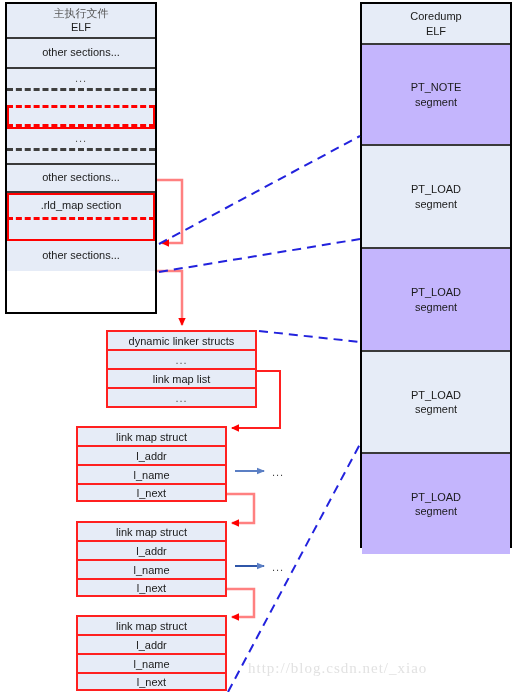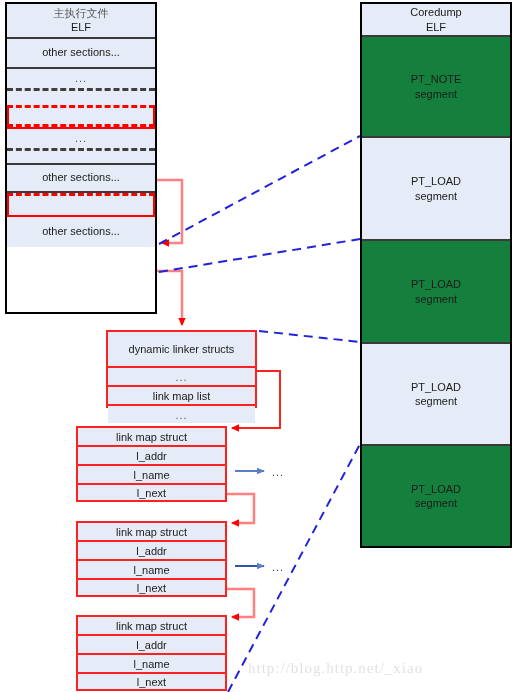--- a/index.html
+++ b/index.html
@@ -58,21 +58,21 @@
 
   .title-cn {
     color: #555555;
     font-size: 11px;
   }
 
   
   .core-row {
     box-sizing: border-box;
     border-bottom: 2px solid #3a3a3a;
-    background: #15803d;
+    background: #c4b5fd;
     display: flex;
     align-items: center;
     justify-content: center;
     text-align: center;
     font-size: 11px;
     color: #1a1a1a;
     line-height: 1.3;
     white-space: pre-line;
   }
   .core-row.shaded { background: #e6ecf7; }
@@ -148,29 +148,30 @@
     <div class="row elf-row" style="height:2px; border-bottom:2px solid #ff0000; border-left:2px solid #ff0000; border-right:2px solid #ff0000;"></div>
 
     <div class="row elf-row dash-bottom" style="height:22px;">
       <span class="ellipsis">...</span>
     </div>
 
     <div class="row elf-row" style="height:14px;"></div>
 
     <div class="row elf-row" style="height:28px;">other sections...</div>
 
+    <div class="row elf-row" style="height:24px; border:2px solid #ff0000; border-bottom:none;">.rld_map section</div>
 
     <div class="row elf-row" style="height:24px; border-left:2px solid #ff0000; border-right:2px solid #ff0000; border-top:3px dashed #ff0000; border-bottom:2px solid #ff0000;"></div>
 
     <div class="row elf-row no-bottom" style="height:30px;">other sections...</div>
   </div>
 
   <div class="panel" style="left:360px; top:2px; width:152px; height:546px;">
 
-    <div class="core-row shaded" style="height:33px; flex-direction:column; justify-content:center;">
+    <div class="core-row shaded" style="height:41px; flex-direction:column; justify-content:center;">
       <span>Coredump</span>
       <span>ELF</span>
     </div>
 
     <div class="core-row" style="height:101px;">PT_NOTE
 segment</div>
 
     <div class="core-row shaded" style="height:103px;">PT_LOAD
 segment</div>
 
@@ -178,21 +179,21 @@
 segment</div>
 
     <div class="core-row shaded" style="height:102px;">PT_LOAD
 segment</div>
 
     <div class="core-row last" style="height:100px;">PT_LOAD
 segment</div>
   </div>
 
   <div class="struct-box" style="left:106px; top:330px; width:151px; height:78px;">
-    <div class="struct-row" style="height:36px;">dynamic linker structs</div>
+    <div class="struct-row" style="height:19px;">dynamic linker structs</div>
     <div class="struct-row" style="height:19px;">
       <span class="ellipsis">...</span>
     </div>
     <div class="struct-row" style="height:19px;">link map list</div>
     <div class="struct-row last" style="height:17px;">
       <span class="ellipsis">...</span>
     </div>
   </div>
 
   <div class="struct-box" style="left:76px; top:426px; width:151px; height:76px;">
@@ -211,21 +212,21 @@
   </div>
   <div class="dots-label" style="left:272px; top:561px;">...</div>
 
   <div class="struct-box" style="left:76px; top:615px; width:151px; height:76px;">
     <div class="struct-row" style="height:19px;">link map struct</div>
     <div class="struct-row" style="height:19px;">l_addr</div>
     <div class="struct-row" style="height:19px;">l_name</div>
     <div class="struct-row last" style="height:15px;">l_next</div>
   </div>
 
-  <div class="wm" style="left:248px; top:660px;">http://blog.http.net/_xiao</div>
+  <div class="wm" style="left:248px; top:660px;">http://blog.csdn.net/_xiao</div>
 
   <svg id="links" viewBox="0 0 512 692" width="512" height="692">
     <defs>
       <marker id="redArrow" markerWidth="9" markerHeight="9" refX="7" refY="4.5" orient="auto" markerUnits="userSpaceOnUse">
         <path d="M0,0.8 L8,4.5 L0,8.2 z" fill="#ff0000"></path>
       </marker>
       <marker id="blueArrow" markerWidth="9" markerHeight="9" refX="7" refY="4.5" orient="auto" markerUnits="userSpaceOnUse">
         <path d="M0,1.2 L8,4.5 L0,7.8 z" fill="#5b7fc4"></path>
       </marker>
     </defs>

